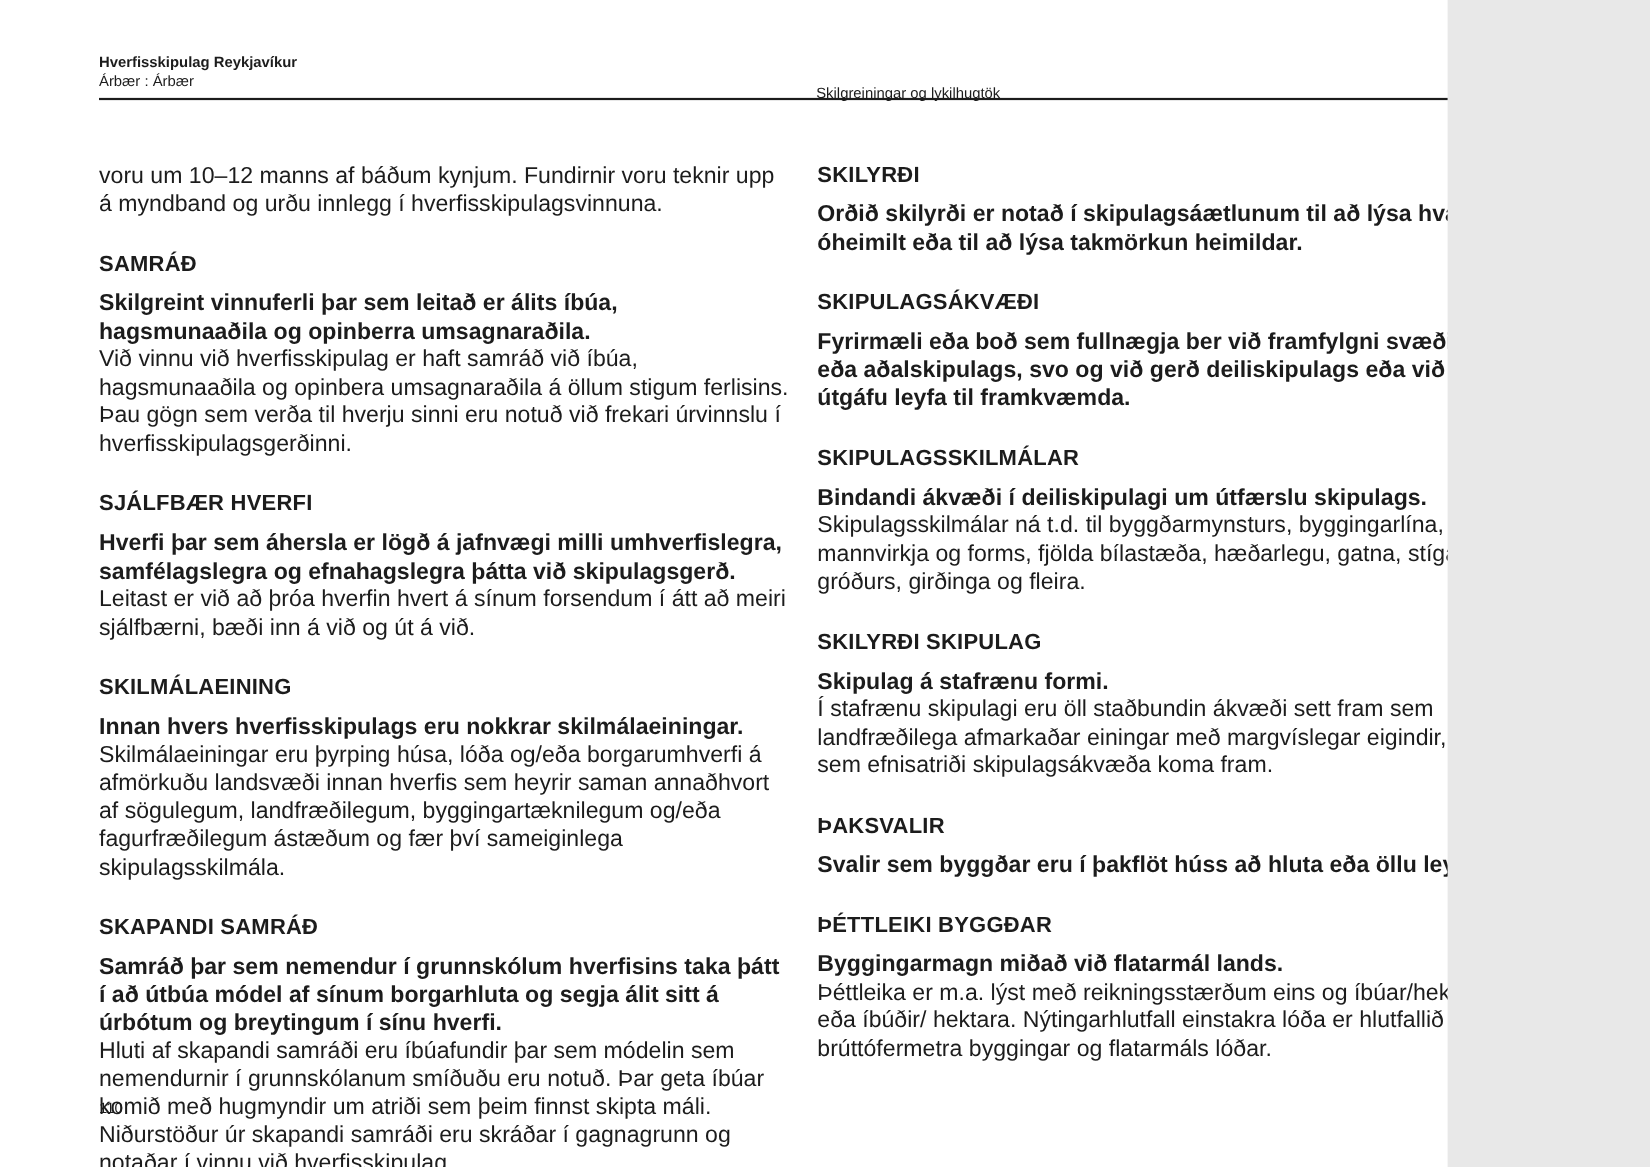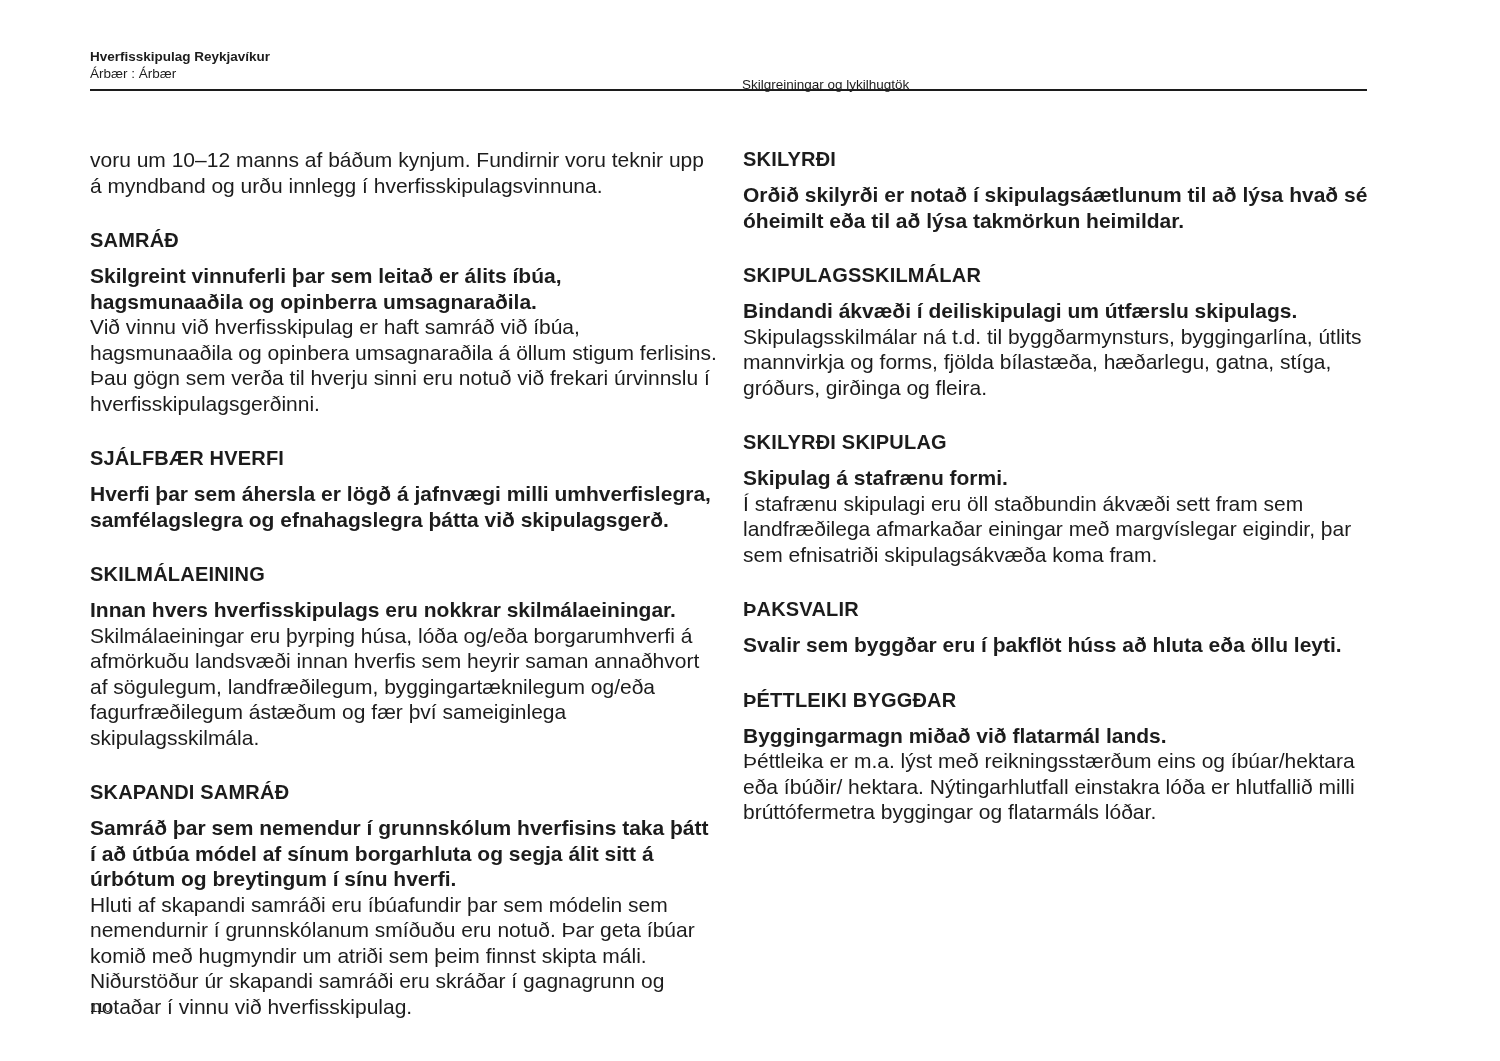--- a/index.html
+++ b/index.html
@@ -1,19 +1,19 @@
 <!DOCTYPE html>
 <html><head>
 <meta charset="utf-8">
 <style>
   * { margin: 0; padding: 0; box-sizing: border-box; }
   html, body { background: #e8e8e8; }
   .page {
     position: relative;
-    width: 1500px;
+    width: 1316px;
     height: 1061px;
     background: #ffffff;
     font-family: "Liberation Sans", "DejaVu Sans", sans-serif;
     color: #1c1c1c;
     overflow: hidden;
   }
   
   .header { position: absolute; top: 48px; left: 90px; width: 1277px; }
   .header .title { font-size: 13.5px; font-weight: 700; line-height: 17px; }
   .header .subtitle { font-size: 13.5px; font-weight: 400; line-height: 17px; }
@@ -65,20 +65,21 @@
 
       <section class="sect">
         <h3>SAMRÁÐ</h3>
         <p class="lead">Skilgreint vinnuferli þar sem leitað er álits íbúa, hagsmunaaðila og opinberra umsagnaraðila.</p>
         <p>Við vinnu við hverfisskipulag er haft samráð við íbúa, hagsmunaaðila og opinbera umsagnaraðila á öllum stigum ferlisins. Þau gögn sem verða til hverju sinni eru notuð við frekari úrvinnslu í hverfisskipulagsgerðinni.</p>
       </section>
 
       <section class="sect">
         <h3>SJÁLFBÆR HVERFI</h3>
         <p class="lead">Hverfi þar sem áhersla er lögð á jafnvægi milli umhverfislegra, samfélagslegra og efnahagslegra þátta við skipulagsgerð.</p>
+        <p>Leitast er við að þróa hverfin hvert á sínum forsendum í átt að meiri sjálfbærni, bæði inn á við og út á við.</p>
       </section>
 
       <section class="sect">
         <h3>SKILMÁLAEINING</h3>
         <p class="lead">Innan hvers hverfisskipulags eru nokkrar skilmálaeiningar.</p>
         <p>Skilmálaeiningar eru þyrping húsa, lóða og/eða borgarumhverfi á afmörkuðu landsvæði innan hverfis sem heyrir saman annaðhvort af sögulegum, landfræðilegum, byggingartæknilegum og/eða fagurfræðilegum ástæðum og fær því sameiginlega skipulagsskilmála.</p>
       </section>
 
       <section class="sect">
         <h3>SKAPANDI SAMRÁÐ</h3>
@@ -88,20 +89,25 @@
     </div>
 
     <div class="col">
 
       <section class="sect">
         <h3>SKILYRÐI</h3>
         <p class="lead">Orðið skilyrði er notað í skipulagsáætlunum til að lýsa hvað sé óheimilt eða til að lýsa takmörkun heimildar.</p>
 
       </section>
 
+      <section class="sect">
+        <h3>SKIPULAGSÁKVÆÐI</h3>
+        <p class="lead">Fyrirmæli eða boð sem fullnægja ber við framfylgni svæðis- eða aðalskipulags, svo og við gerð deiliskipulags eða við útgáfu leyfa til framkvæmda.</p>
+
+      </section>
 
       <section class="sect">
         <h3>SKIPULAGSSKILMÁLAR</h3>
         <p class="lead">Bindandi ákvæði í deiliskipulagi um útfærslu skipulags.</p>
         <p>Skipulagsskilmálar ná t.d. til byggðarmynsturs, byggingarlína, útlits mannvirkja og forms, fjölda bílastæða, hæðarlegu, gatna, stíga, gróðurs, girðinga og fleira.</p>
       </section>
 
       <section class="sect">
         <h3>SKILYRÐI SKIPULAG</h3>
         <p class="lead">Skipulag á stafrænu formi.</p>

